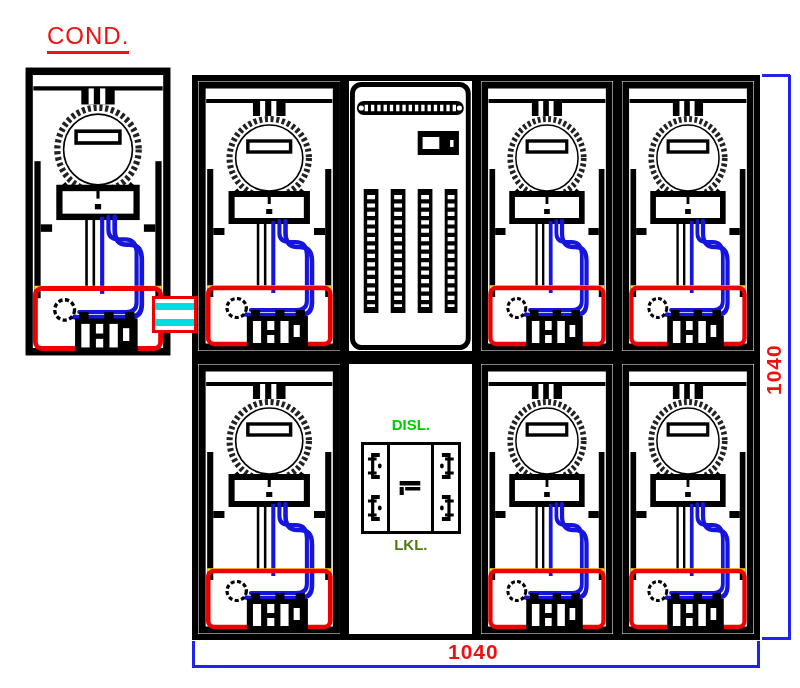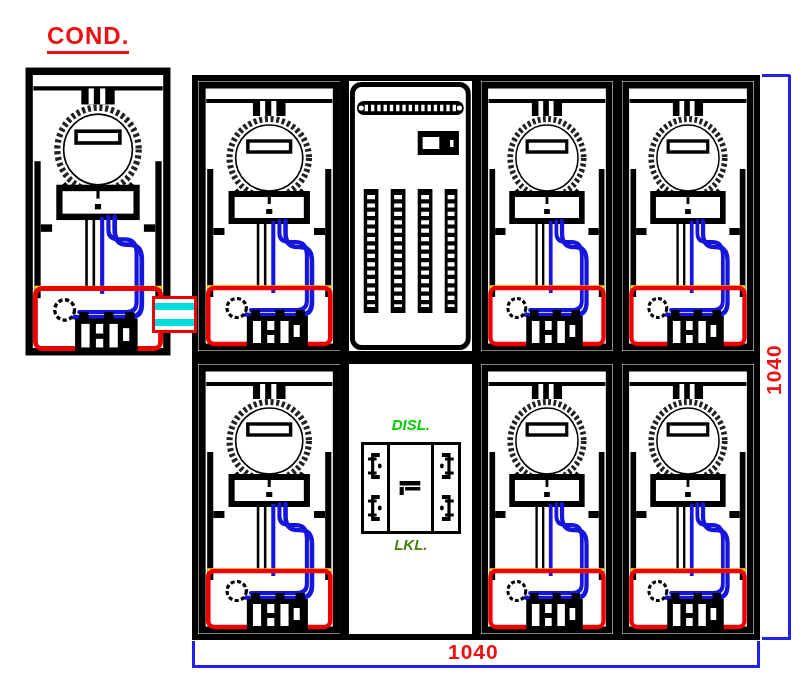--- a/index.html
+++ b/index.html
@@ -3,42 +3,42 @@
 <meta charset="utf-8">
 <style>
   html,body{margin:0;padding:0;}
   body{
     width:800px;height:688px;position:relative;background:#ffffff;
     font-family:"Liberation Sans", sans-serif;overflow:hidden;
   }
   
   .drawing-title{
     position:absolute;left:47px;top:22px;color:#ee1111;font-size:24px;
-    font-weight:bold;letter-spacing:1px;border-bottom:3px solid #ee1111;
+    font-weight:normal;letter-spacing:1px;border-bottom:3px solid #ee1111;
     padding-bottom:1px;
   }
   
   .standalone-cabinet{position:absolute;left:25px;top:67px;width:146px;height:289px;}
   .cabinet-slot svg, .standalone-cabinet svg{display:block;width:100%;height:100%;}
   
   .coupling{
     position:absolute;left:152px;top:296px;width:45px;height:37px;
     border:3px solid #ee0000;background:#ffffff;box-sizing:border-box;z-index:6;
   }
   .coupling .cyan-bar{position:absolute;left:0;width:100%;height:7px;background:#00dddd;}
   .coupling .cyan-bar.top{top:4px;}
   .coupling .cyan-bar.bottom{bottom:4px;}
   
   .meter-bank{
     position:absolute;left:192px;top:75px;width:568px;height:565px;
     background:#000;box-sizing:border-box;padding:6px;
     display:grid;grid-template-columns:1.08fr 0.93fr 1fr 1fr;
     grid-template-rows:1fr 1fr;column-gap:9px;row-gap:13px;z-index:2;
   }
-  .cell{background:#ffffff;position:relative;overflow:hidden;font-style:italic;}
+  .cell{background:#ffffff;position:relative;overflow:hidden;}
   
   .dist-label{position:absolute;width:100%;text-align:center;font-weight:bold;font-size:15px;}
   .dist-label.green{color:#00cc00;top:52px;}
   .dist-label.red{color:#4d7c0f;top:172px;}
   .dist-box{
     position:absolute;left:9%;right:9%;top:78px;height:92px;
     border:3.5px solid #000;box-sizing:border-box;display:flex;background:#fff;
   }
   .dist-side{width:25%;position:relative;}
   .dist-side.left{border-right:3.5px solid #000;}

